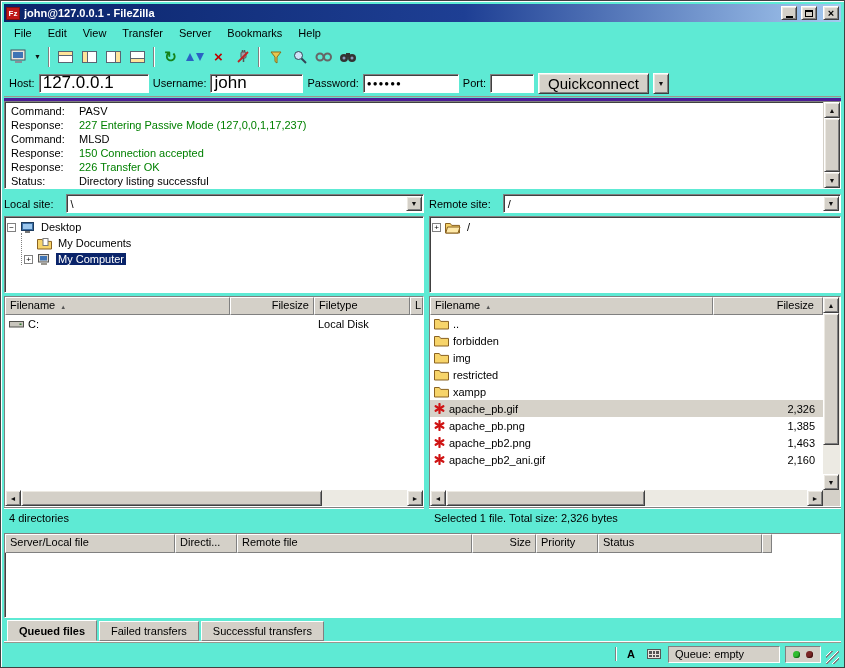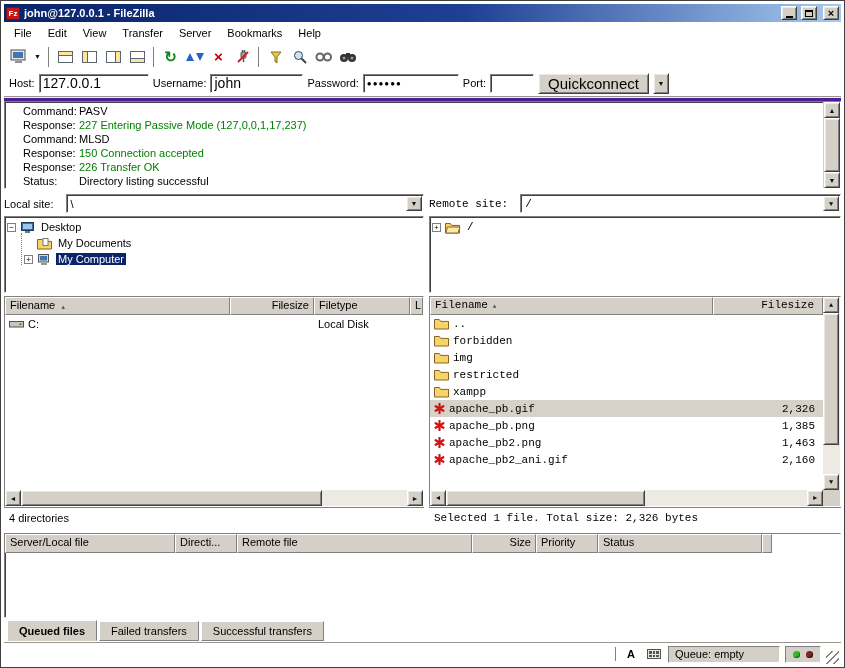--- a/index.html
+++ b/index.html
@@ -1,17 +1,17 @@
 <!DOCTYPE html>
 <html><head>
 <meta charset="utf-8">
 <style>
   * { box-sizing: border-box; margin: 0; padding: 0; }
   body { font-family: "Liberation Sans", sans-serif; font-size: 11px; color: #000; background:#777; }
-  .window { width: 845px; height: 668px; background: #ffffff; border: 1px solid #404040; padding: 3px; display: flex; flex-direction: column; box-shadow: inset 1px 1px 0 #fff; }
+  .window { width: 845px; height: 668px; background: #5eead4; border: 1px solid #404040; padding: 3px; display: flex; flex-direction: column; box-shadow: inset 1px 1px 0 #fff; }
 
   
   .raised { border: 1px solid; border-color: #fff #404040 #404040 #fff; background: #d4d0c8; box-shadow: inset 1px 1px 0 #ece9e2, inset -1px -1px 0 #808080; }
   .sunken { border: 1px solid; border-color: #808080 #fff #fff #808080; box-shadow: inset 1px 1px 0 #404040; background: #fff; }
   .hdrcell { border: 1px solid; border-color: #fff #808080 #808080 #fff; background: #d4d0c8; padding: 1px 4px; overflow: hidden; white-space: nowrap; }
 
   
   .titlebar { height: 18px; background: linear-gradient(90deg, #0a246a 0%, #1e3f94 55%, #a6caf0 100%); display: flex; align-items: center; padding: 0 2px; gap: 4px; flex: none; }
   .fzlogo { width: 14px; height: 13px; background: #bf1818; color: #fff; font-size: 8px; font-weight: bold; display: flex; align-items: center; justify-content: center; border: 1px solid #7d0f0f; }
   .titletext { color: #fff; font-weight: bold; flex: 1; white-space: nowrap; overflow: hidden; }
@@ -38,48 +38,48 @@
   .g-refresh { color: #15831a; font-size: 15px; font-weight: bold; line-height: 15px; }
   .g-cancel { color: #c00000; font-size: 15px; font-weight: bold; line-height: 15px; }
   .arrpair { display: flex; gap: 2px; align-items: center; }
   .arr-up { width: 0; height: 0; border-left: 4px solid transparent; border-right: 4px solid transparent; border-bottom: 8px solid #2a62c4; }
   .arr-dn { width: 0; height: 0; border-left: 4px solid transparent; border-right: 4px solid transparent; border-top: 8px solid #2a62c4; }
   .ddglyph { font-size: 7px; color: #101010; }
 
   
   .quickbar { height: 31px; display: flex; align-items: center; padding: 0 5px 2px 5px; gap: 4px; border-bottom: 3px solid #4c1d95; box-shadow: inset 0 -2px 0 #80808022, 0 0 0 transparent; flex: none; position: relative; }
   .quickbar::after { content:""; position:absolute; left:0; right:0; bottom:1px; height:1px; background:#9a968e; }
-  .qinput { height: 19px; border: 1px solid; border-color: #808080 #fff #fff #808080; box-shadow: inset 1px 1px 0 #404040; background: #fff; padding: 1px 3px; font-family: "Liberation Sans", sans-serif; font-size: 14px; }
+  .qinput { height: 19px; border: 1px solid; border-color: #808080 #fff #fff #808080; box-shadow: inset 1px 1px 0 #404040; background: #fff; padding: 1px 3px; font-family: "Liberation Sans", sans-serif; font-size: 17px; }
   .lab { white-space: nowrap; }
   .qc-btn { height: 21px; padding: 2px 9px; font-family: "Liberation Sans", sans-serif; font-size: 15px; display:flex; align-items:center; }
   .qc-dd { width: 16px; height: 21px; display: flex; align-items: center; justify-content: center; }
 
   
   .logarea { height: 88px; display: flex; flex: none; border: 1px solid; border-color: #808080 #fff #fff #808080; box-shadow: inset 1px 1px 0 #404040; background: #fff; }
   .loglines { flex: 1; padding: 2px 0 0 0; overflow: hidden; }
   .logline { display: flex; line-height: 14px; }
-  .log-label { width: 74px; padding-left: 18px; flex: none; }
+  .log-label { width: 74px; padding-left: 6px; flex: none; }
   .c-resp { color: #008000; }
 
   
   .vscroll { width: 17px; flex: none; display: flex; flex-direction: column; background: #eceae3; border-left: 1px solid #d4d0c8; }
   .hscroll { height: 16px; flex: none; display: flex; background: #eceae3; }
   .sbbtn { width: 16px; height: 16px; flex: none; display: flex; align-items: center; justify-content: center; font-size: 7px; color: #101010; }
   .sbtrack-v { flex: 1; position: relative; }
   .sbtrack-h { flex: 1; position: relative; }
   .sbthumb-v { position: absolute; left: 0; width: 16px; }
   .sbthumb-h { position: absolute; top: 0; height: 16px; }
   .corner { height: 16px; background: #d4d0c8; }
 
   
   .panes { height: 334px; display: flex; margin: 4px 0 6px; flex: none; }
   .pane { display: flex; flex-direction: column; }
   .pane-left { width: 420px; flex: none; }
   .vsplit { width: 5px; flex: none; }
-  .pane-right { flex: 1; font-family: Liberation Mono, monospace; }
+  .pane-right { flex: 1; }
   .siterow { height: 21px; display: flex; align-items: center; gap: 12px; flex: none; margin-bottom: 2px; }
   .combo { flex: 1; height: 19px; display: flex; align-items: center; padding: 1px; }
   .combo-val { flex: 1; padding-left: 3px; overflow: hidden; white-space: nowrap; }
   .combo-btn { width: 16px; height: 15px; display: flex; align-items: center; justify-content: center; flex: none; }
 
   .tree { height: 77px; flex: none; margin-bottom: 3px; padding: 2px 2px; overflow: hidden; position: relative; }
   .trow { height: 16px; display: flex; align-items: center; gap: 4px; white-space: nowrap; }
   .indent1 { padding-left: 17px; }
   .expander { width: 9px; height: 9px; background: #fff; border: 1px solid #808080; font-size: 8px; line-height: 7px; text-align: center; flex: none; color:#000; }
   .exp-space { width: 9px; flex: none; }

